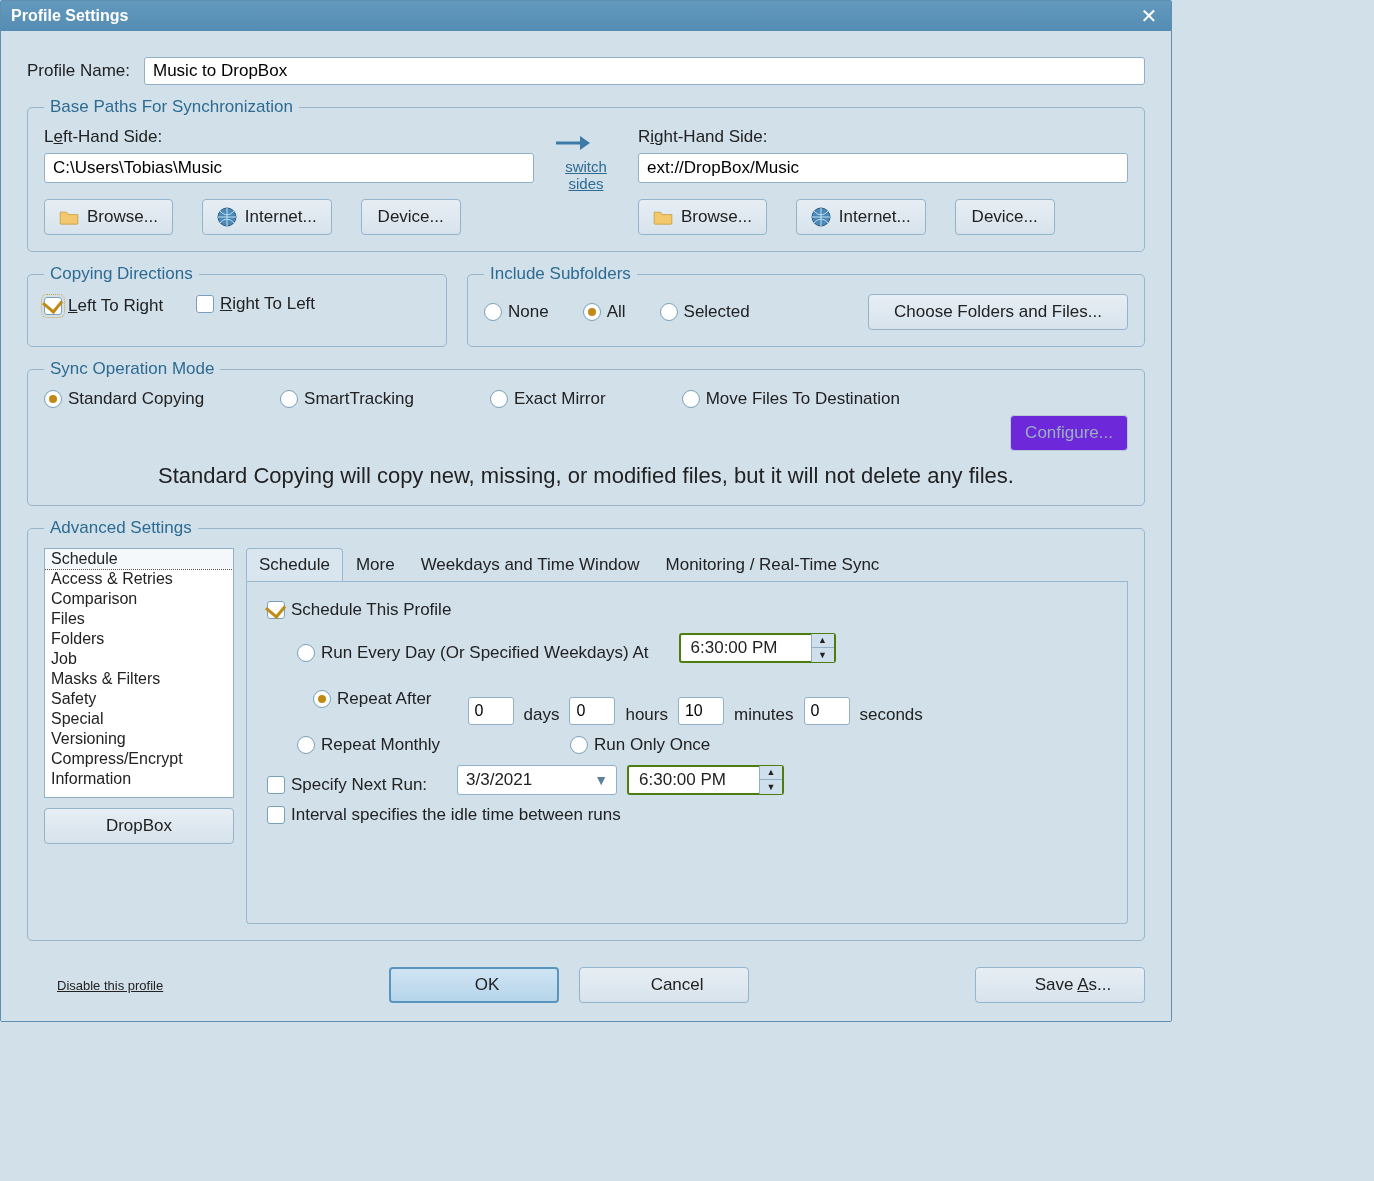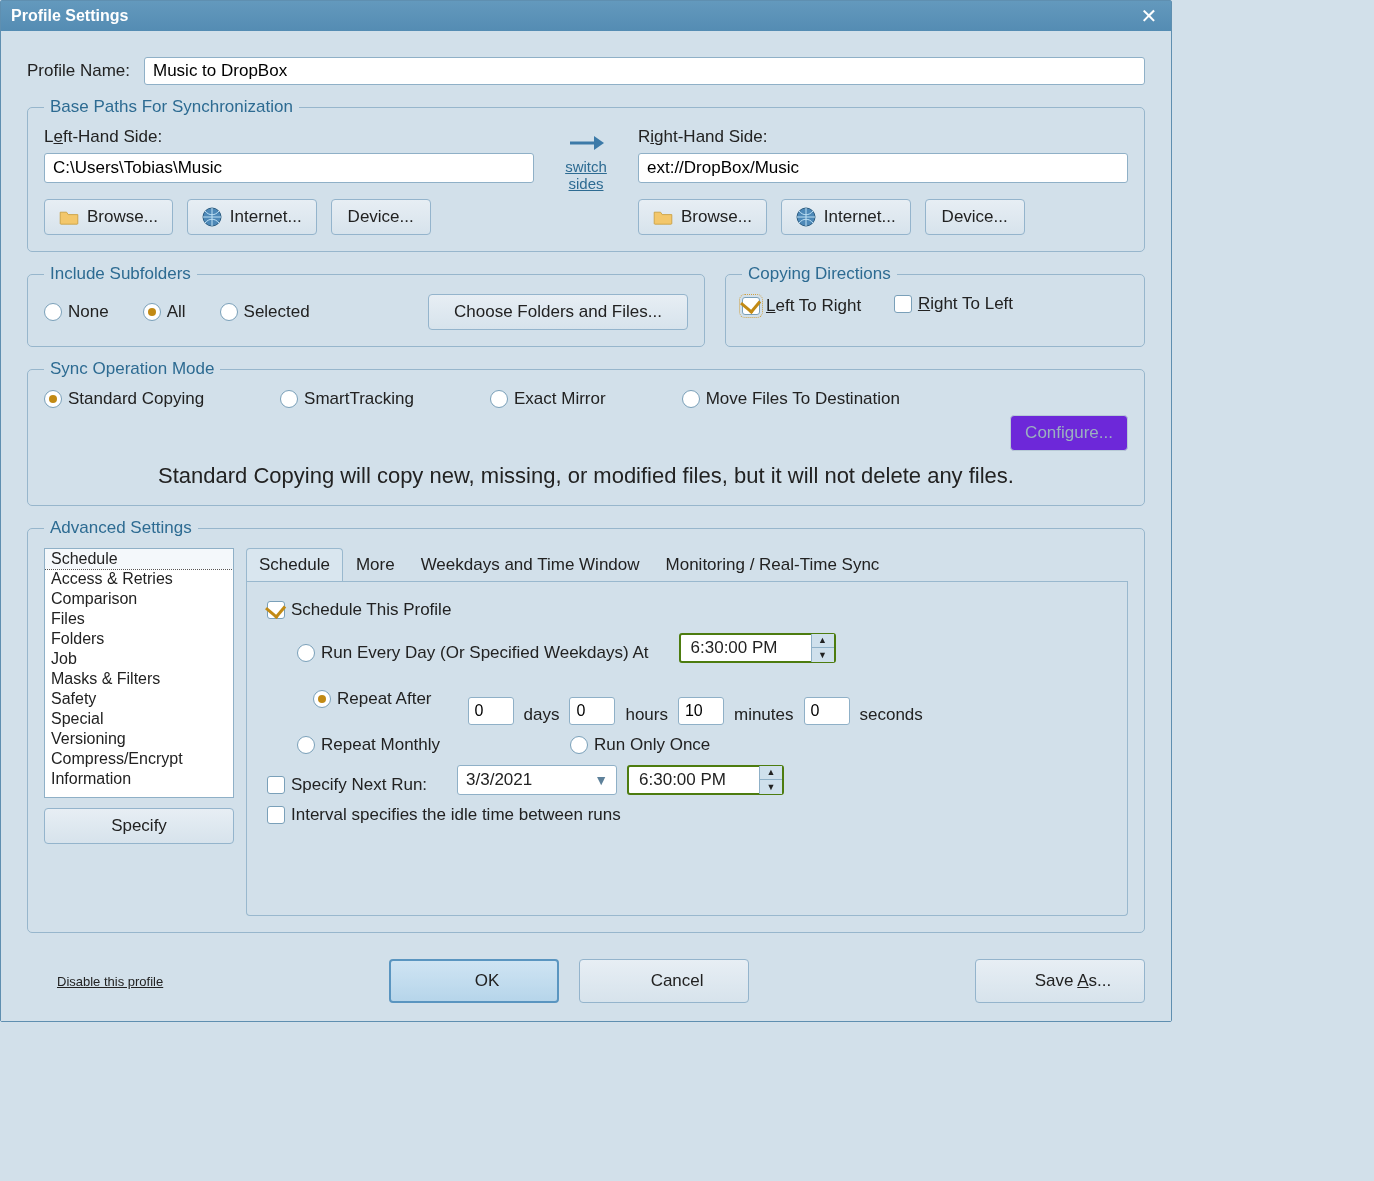--- a/index.html
+++ b/index.html
@@ -56,38 +56,38 @@
     color: #2d6b92; font-size: 17px; padding: 0 6px;
   }
 
   .two-col { display: flex; gap: 20px; align-items: flex-start; }
   .col { flex: 1; display:flex; flex-direction:column; gap:6px; }
   .side-label { font-size: 17px; text-decoration: none; }
   .side-label .ul { text-decoration: underline; }
   .path-input { width: 100%; height: 30px; }
 
   .arrow-cell {
-    width: 64px; display:flex; flex-direction:column; align-items:center;
+    width: 64px; display:flex; flex-direction:column; 
     justify-content:center; gap:4px; margin-top:4px;
     color:#2d6b92;
   }
   .arrow-svg { width:36px; height:24px; }
   .switch-link { font-size:15px; text-decoration: underline; cursor:pointer; text-align:center; line-height:1.1; }
 
   .btn {
     height: 36px;
     min-width: 100px;
     background: linear-gradient(to bottom,#e7eef4,#d7e3ec);
     border: 1px solid #94b4cc;
     border-radius: 4px;
     display:flex; align-items:center; justify-content:center;
     gap:8px; padding: 0 14px; cursor:pointer;
     font-size: 17px;
   }
-  .btn-row { display:flex; gap:14px; margin-top:10px; }
+  .btn-row { display:flex; gap:29px; margin-top:10px; }
 
   .icon-folder { width:20px; height:16px; }
   .icon-globe { width:20px; height:20px; }
 
   .half-row { display:flex; gap:20px; }
   .half-row > fieldset { flex:1; }
 
   .check, .radio {
     width:18px; height:18px; border:1px solid #7aa0b9; background:white;
     display:inline-flex; align-items:center; justify-content:center;
@@ -163,21 +163,21 @@
   }
   .datebox .dd { color:#5e819a; font-size:14px; }
 
   .bottom-bar {
     display:flex; align-items:center; margin-top:auto;
     gap:20px; padding-top:14px;
   }
   .disable-link { text-decoration: underline; cursor:pointer; font-size:13px; margin-left:30px; }
   .spacer { flex:1; }
   .main-btn {
-    width:170px; height:44px;padding-left:40px;
+    width:170px; height:36px;padding-left:40px;
   }
   .main-btn.primary {
     background: linear-gradient(to bottom,#cfe4f3,#b6d5ea);
     border:2px solid #5a95c0;
   }
 </style>
 </head>
 <body>
 
 <div class="window">
@@ -253,54 +253,54 @@
             </div>
             <div class="btn">
               <span>Device...</span>
             </div>
           </div>
         </div>
       </div>
     </fieldset>
 
     <div class="half-row">
+      <fieldset class="group" style="flex:0 0 420px">
+        <legend>Copying Directions</legend>
+        <label class="opt">
+          <span class="check on sel"></span>
+          <span style="text-decoration:underline">L</span>
+            <span>eft To Right</span>
+        </label>
+        <label class="opt">
+          <span class="check"></span>
+          <span style="text-decoration:underline">R</span>
+            <span>ight To Left</span>
+        </label>
+      </fieldset>
+
       <fieldset class="group">
         <legend>Include Subfolders</legend>
         <div style="display:flex; align-items:center; gap:6px;">
           <label class="opt">
               <span class="radio"></span>
               <span>None</span>
             </label>
           <label class="opt">
               <span class="radio on"></span>
               <span>All</span>
             </label>
           <label class="opt">
               <span class="radio"></span>
               <span>Selected</span>
             </label>
           <div class="btn" style="margin-left:auto; min-width:260px">
             <span>Choose Folders and Files...</span>
           </div>
         </div>
       </fieldset>
-
-      <fieldset class="group" style="flex:0 0 420px">
-        <legend>Copying Directions</legend>
-        <label class="opt">
-          <span class="check on sel"></span>
-          <span style="text-decoration:underline">L</span>
-            <span>eft To Right</span>
-        </label>
-        <label class="opt">
-          <span class="check"></span>
-          <span style="text-decoration:underline">R</span>
-            <span>ight To Left</span>
-        </label>
-      </fieldset>
     </div>
 
     <fieldset class="group">
       <legend>Sync Operation Mode</legend>
       <div style="display:flex; gap:48px; flex-wrap:wrap;">
         <label class="opt">
             <span class="radio on"></span>
             <span>Standard Copying</span>
           </label>
         <label class="opt">
@@ -336,21 +336,21 @@
               <div class="cat-item">Folders</div>
               <div class="cat-item">Job</div>
               <div class="cat-item">Masks &amp; Filters</div>
               <div class="cat-item">Safety</div>
               <div class="cat-item">Special</div>
               <div class="cat-item">Versioning</div>
               <div class="cat-item">Compress/Encrypt</div>
               <div class="cat-item">Information</div>
             </div>
           <div class="btn defaults-btn">
-              <span>Specify</span>
+              <span>DropBox</span>
             </div>
         </div>
         <div class="adv-right">
           <div class="tabs-strip" id="tabs-strip">
               <div class="tab active">Schedule</div>
               <div class="tab">More</div>
               <div class="tab">Weekdays and Time Window</div>
               <div class="tab">Monitoring / Real-Time Sync</div>
             </div>
           <div class="tab-body">

